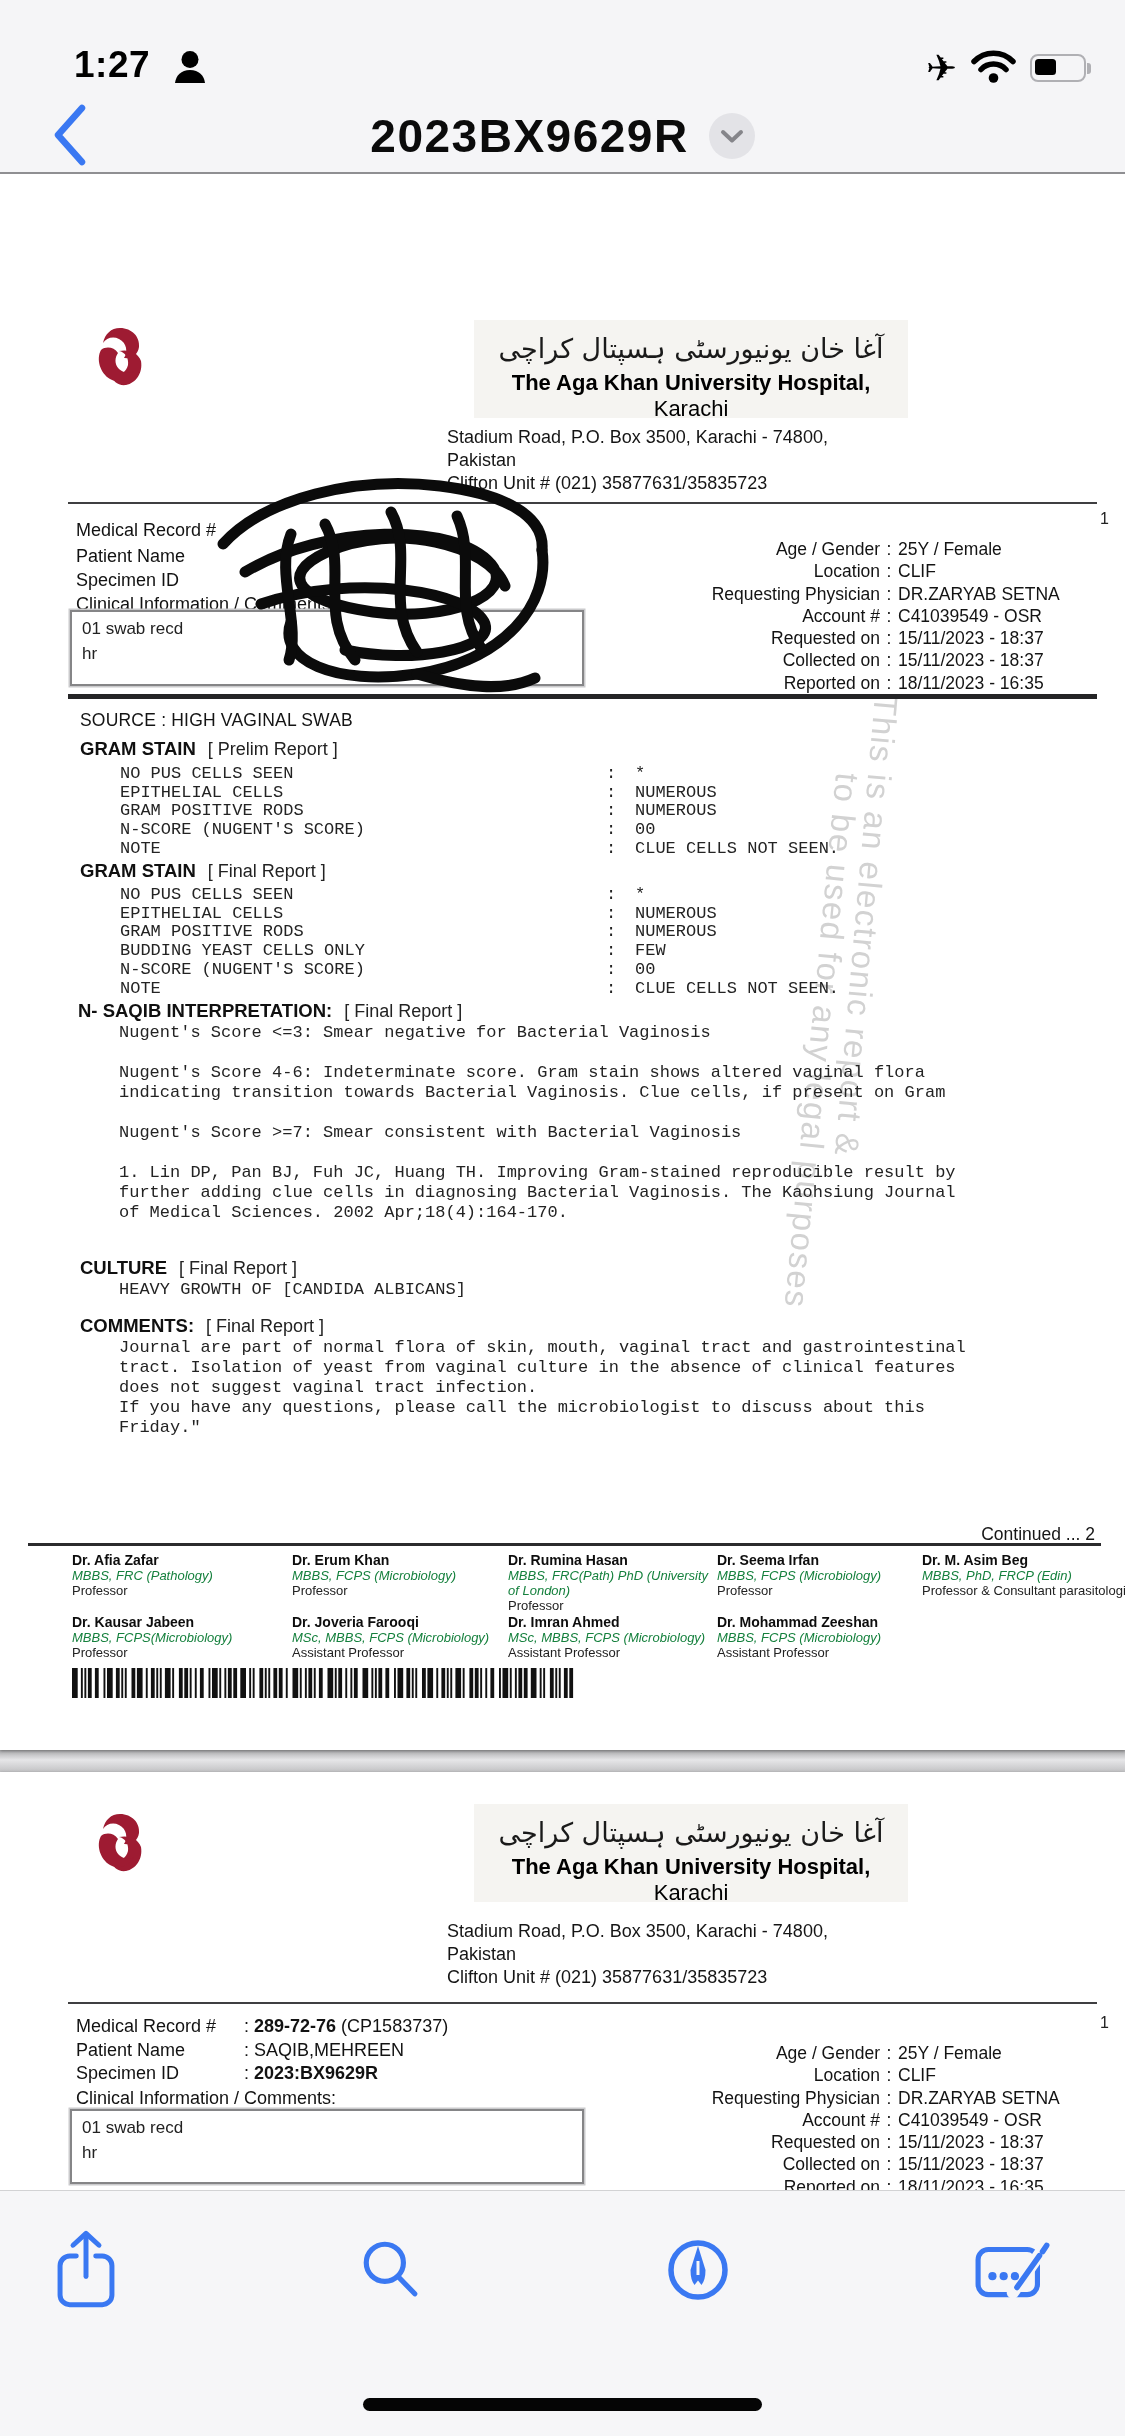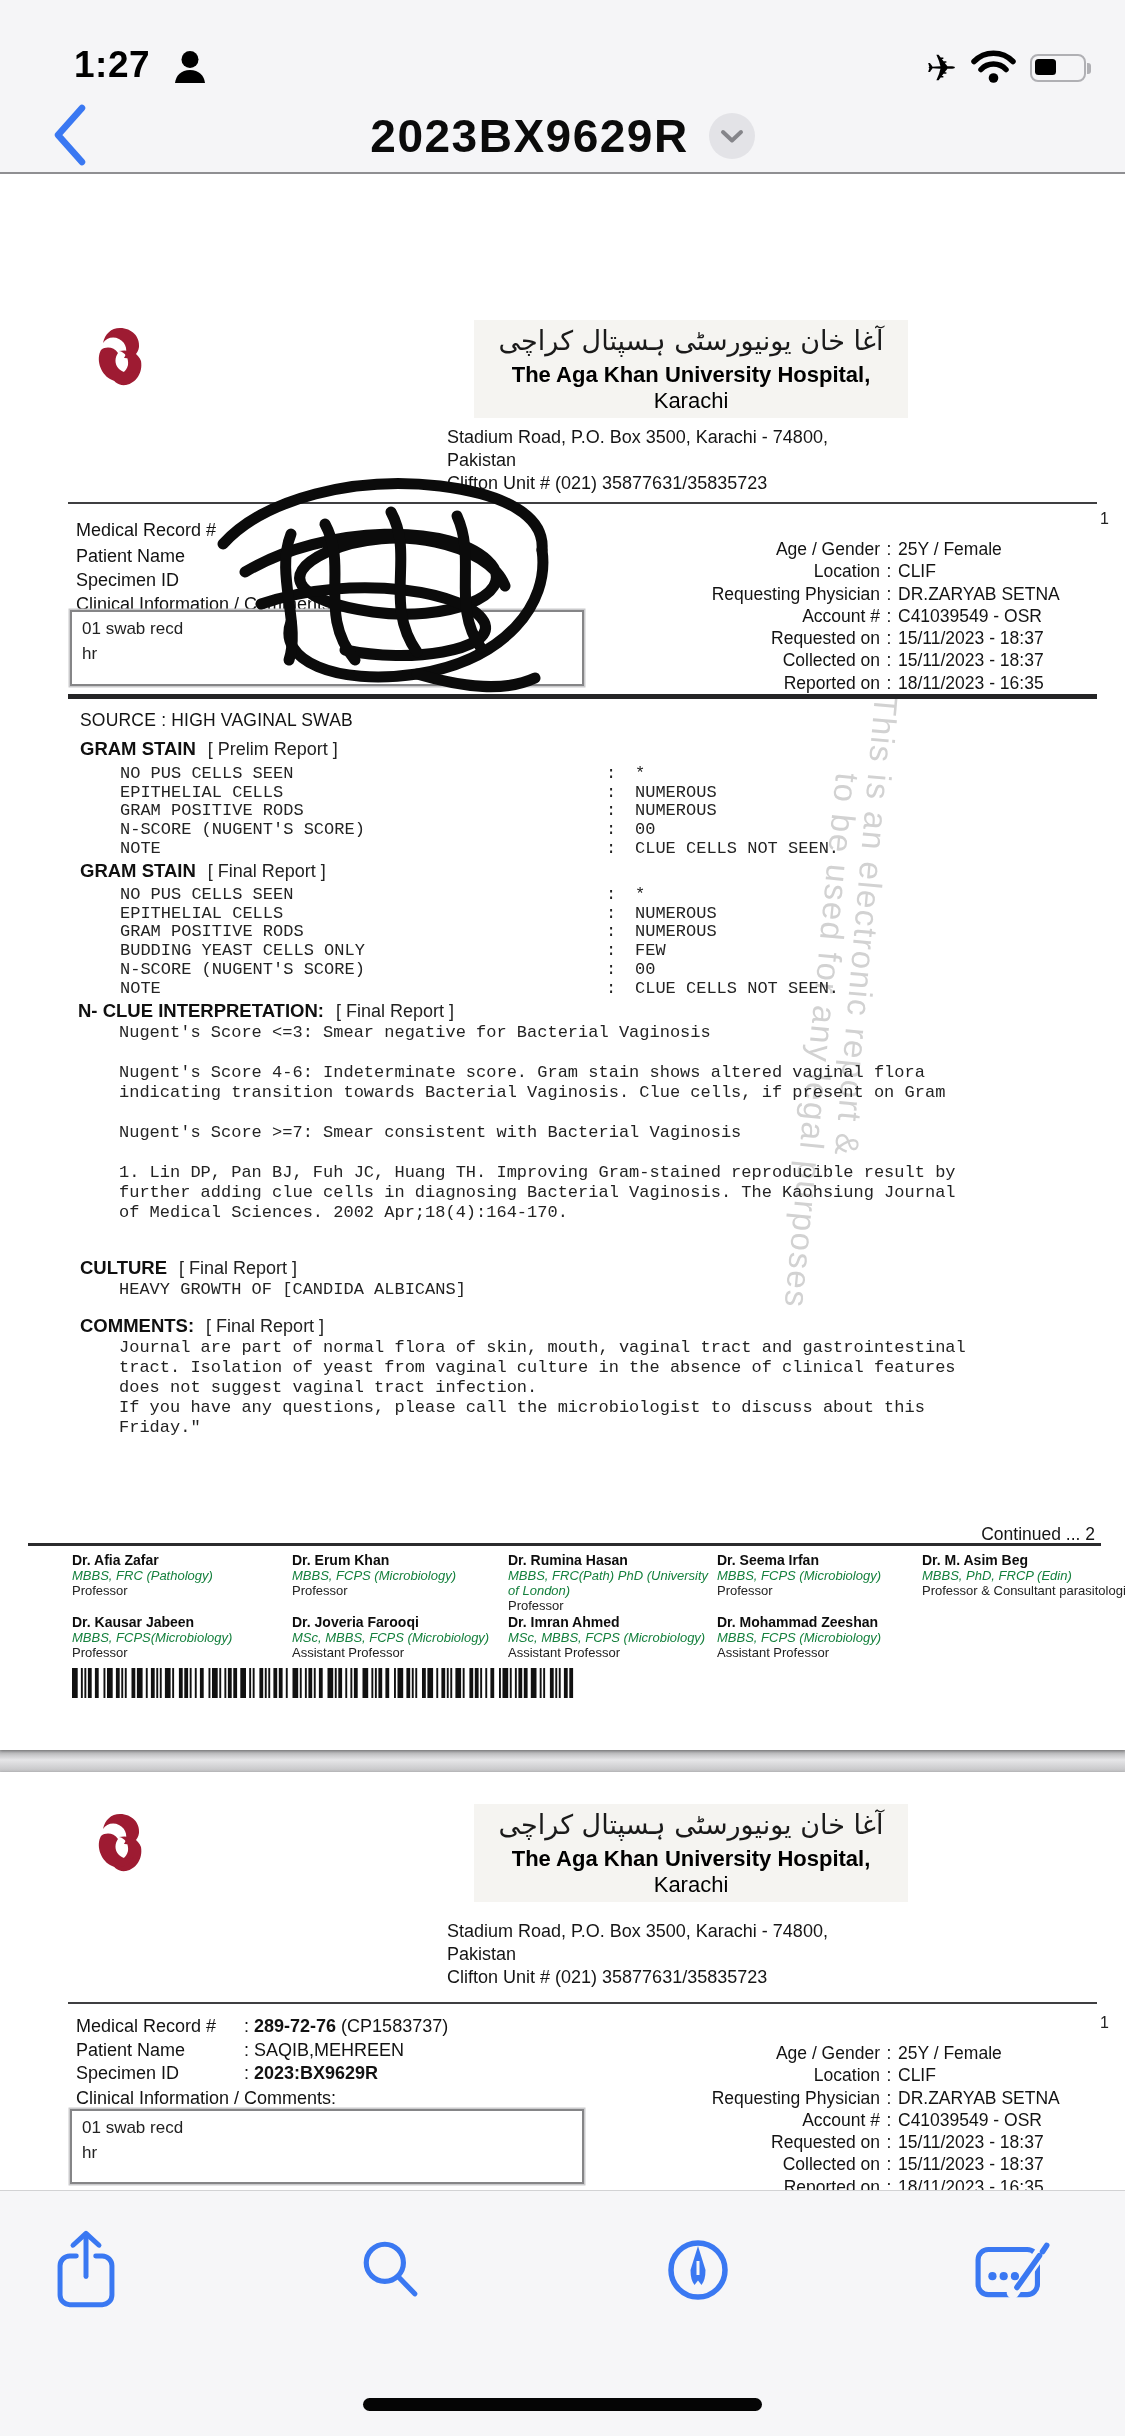--- a/index.html
+++ b/index.html
@@ -29,21 +29,21 @@
   .page1{height:1576px}
   .page-gap{height:22px;background:linear-gradient(180deg,#a9a9ab,#e6e6e8 45%,#c2c2c4)}
   .page2{height:420px}
 
   .wm{position:absolute;white-space:nowrap;color:#d2d2d2;font-size:33px;letter-spacing:1.5px;transform-origin:0 0;z-index:0}
   .wm1{left:905px;top:523px;transform:rotate(95deg)}
   .wm2{left:866px;top:601px;transform:rotate(95.5deg)}
 
   .logo{position:absolute;left:94px;width:52px;height:66px}
   .p1-logo{top:152px}.p2-logo{top:40px}
-  .hdr-strip{position:absolute;left:474px;width:434px;height:98px;background:#f5f4f1;text-align:center;box-sizing:border-box;padding-top:0}
+  .hdr-strip{position:absolute;left:474px;width:434px;height:98px;background:#f5f4f1;text-align:center;box-sizing:border-box;padding-top:8px}
   .p1-strip{top:146px}.p2-strip{top:32px}
   .hdr-urdu{font-size:27px;line-height:42px;color:#1a1a1a;font-family:"DejaVu Sans",sans-serif}
   .hdr-name{font-size:22px;line-height:26px;color:#000}
   .hdr-name .b{font-weight:700}
   .addr{position:absolute;left:447px;font-size:18px;line-height:23px;color:#151515}
   .p1-addr{top:252px}.p2-addr{top:148px}
   .pg-num{position:absolute;right:16px;font-size:16px;color:#222}
 
   .info-sec{position:absolute;left:68px;width:1029px;border-top:2px solid #3f3f41;box-sizing:border-box}
   .p1-info{top:328px;height:197px;border-bottom:5px solid #242426}
@@ -320,21 +320,21 @@
         </div>
 
         <div class="kv">
           <span class="k">NOTE</span>
           <span class="c">:</span>
           <span class="v">CLUE CELLS NOT SEEN.</span>
         </div>
       </div>
 
     <div class="shead h-nscore">
-      <span class="t">N- CLUE INTERPRETATION:</span><span class="tag">[ Final Report ]</span>
+      <span class="t">N- SAQIB INTERPRETATION:</span><span class="tag">[ Final Report ]</span>
     </div>
     <div class="lines l-nscore mono">
 
     <div class="mono-line">Nugent's Score &lt;=3: Smear negative for Bacterial Vaginosis</div>
         <div class="mono-line"></div>
         <div class="mono-line">Nugent's Score 4-6: Indeterminate score. Gram stain shows altered vaginal flora</div>
         <div class="mono-line">indicating transition towards Bacterial Vaginosis. Clue cells, if present on Gram</div>
         <div class="mono-line"></div>
         <div class="mono-line">Nugent's Score &gt;=7: Smear consistent with Bacterial Vaginosis</div>
         <div class="mono-line"></div>

